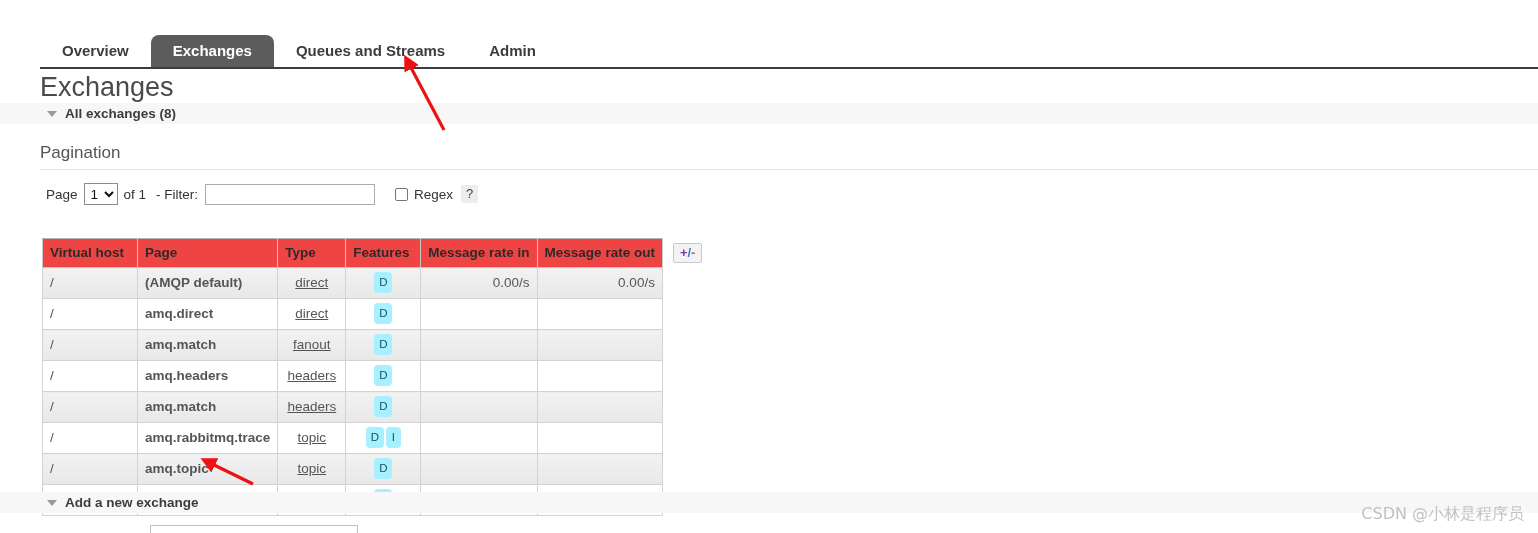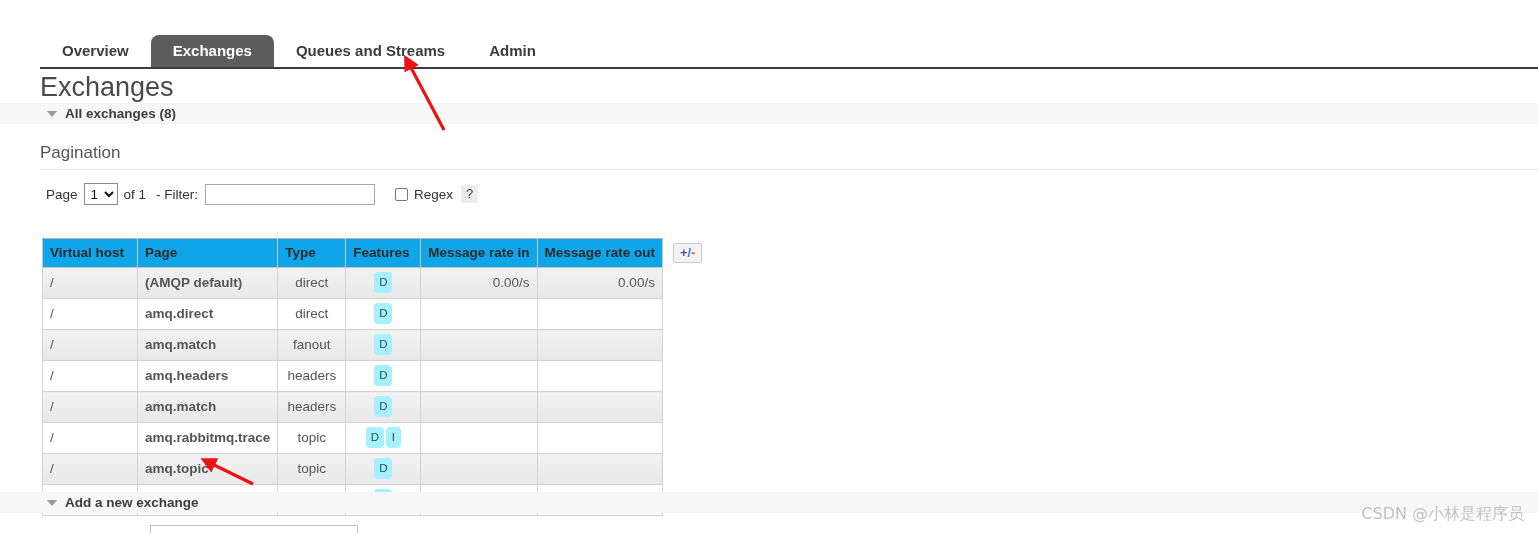--- a/index.html
+++ b/index.html
@@ -152,21 +152,21 @@
   
   .tbl-wrap {
     position: absolute;
     left: 42px; top: 238px;
   }
   table.exch {
     border-collapse: collapse;
     font-size: 13.5px;
   }
   table.exch th {
-    background: #0ea5e9;
+    background: #ef4444;
     border: 1px solid #c8c8c8;
     border-top: 1px solid #b5b5b5;
     font-weight: bold;
     color: #2b2b2b;
     text-align: left;
     padding: 4px 7px 5px 7px;
     white-space: nowrap;
     height: 23px;
   }
   table.exch th.num { text-align: right; }
@@ -197,21 +197,21 @@
     color: #555;
   }
   tr.odd td {
     background: linear-gradient(to bottom, #f2f2f2 0%, #e8e8e8 100%);
   }
   tr.even td {
     background: #ffffff;
   }
   td.vhost { width: 95px; color: #7a7a7a; font-style: normal; }
   td.name { width: 137px; font-weight: bold; color: #2b2b2b; }
-  td.type { width: 68px; text-align: center; color: #6a6a6a; }
+  td.type { width: 68px; text-align: center; color: #6a6a6a; text-decoration: underline; }
   td.features { width: 75px; text-align: center; padding: 3px 5px; }
   td.mrate { width: 116px; text-align: right; color: #555; margin-top: 16px; }
 
   .badge {
     display: inline-block;
     background: #a6f0ff;
     color: #1d4f5c;
     font-size: 11.5px;
     line-height: 14px;
     padding: 3px 5px 4px 5px;

